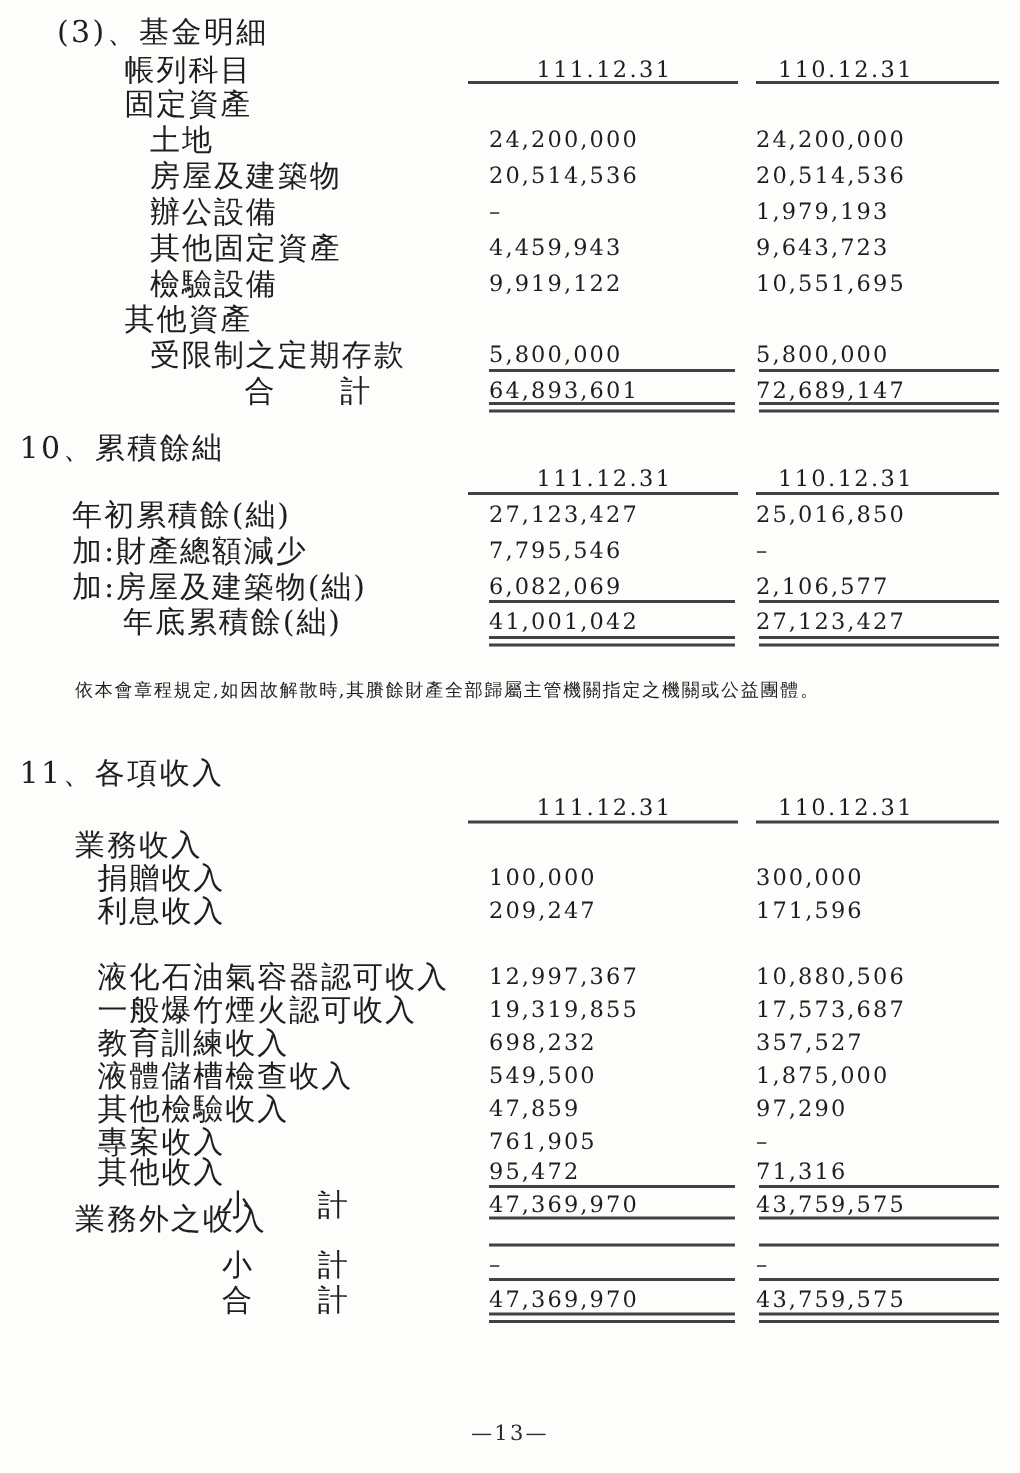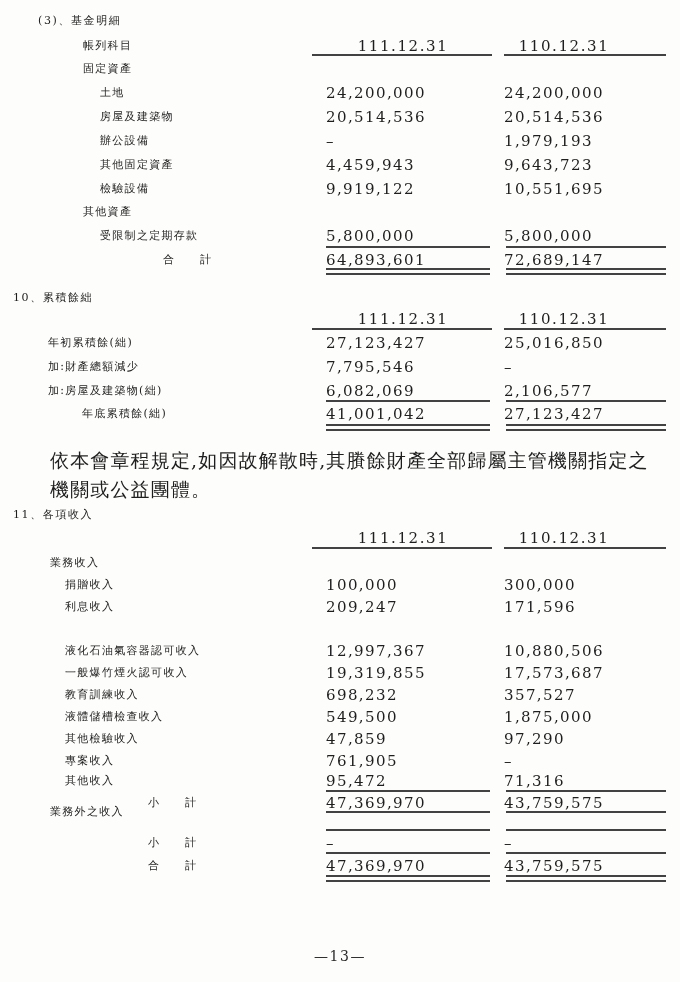--- a/index.html
+++ b/index.html
@@ -2,37 +2,37 @@
 <html><head>
 <meta charset="utf-8">
 <style>
   html,body{margin:0;padding:0;background:#e9e9e7;}
   .sheet{
     position:relative;width:680px;height:982px;margin:0 auto;
     background:#fdfdfb;color:#1e1e1e;overflow:hidden;
     font-family:"DejaVu Serif","Liberation Serif",serif;
   }
   .trow{position:absolute;left:0;width:680px;height:21px;}
-  .lbl{position:absolute;top:0;white-space:pre;font-size:11px;letter-spacing:1.3px;line-height:20px;}
+  .lbl{position:absolute;top:0;white-space:pre;font-size:20px;letter-spacing:1.3px;line-height:20px;}
   .sec{letter-spacing:1.6px;}
   .num{position:absolute;top:0;text-align:left;font-size:15px;letter-spacing:1.4px;line-height:20px;white-space:pre;}
   .c1{left:326px;width:158px;}
   .c2{left:504px;width:158px;}
   .hdr{position:absolute;top:0;text-align:center;font-size:15px;letter-spacing:1.6px;line-height:20px;}
   .hc1{left:313px;width:180px;}
   .hc2{left:484px;width:160px;}
   .rule{position:absolute;height:0;border-top:2px solid #424242;}
   .rule-d{position:absolute;height:3px;border-top:2px solid #424242;border-bottom:2px solid #424242;}
   .r1{left:326px;width:164px;}
   .r2{left:506px;width:160px;}
   .hr1{left:312px;width:180px;}
   .hr2{left:504px;width:162px;}
   .note{
     position:absolute;left:50px;top:446px;width:608px;
-    font-size:19px;letter-spacing:1.15px;line-height:29px;
+    font-size:12px;letter-spacing:1.15px;line-height:29px;
   }
   .footer{
     position:absolute;top:948px;left:0;width:680px;text-align:center;
     font-size:14px;letter-spacing:1.5px;color:#2a2a2a;
   }
 </style>
 </head>
 <body>
 
 <div class="sheet">

